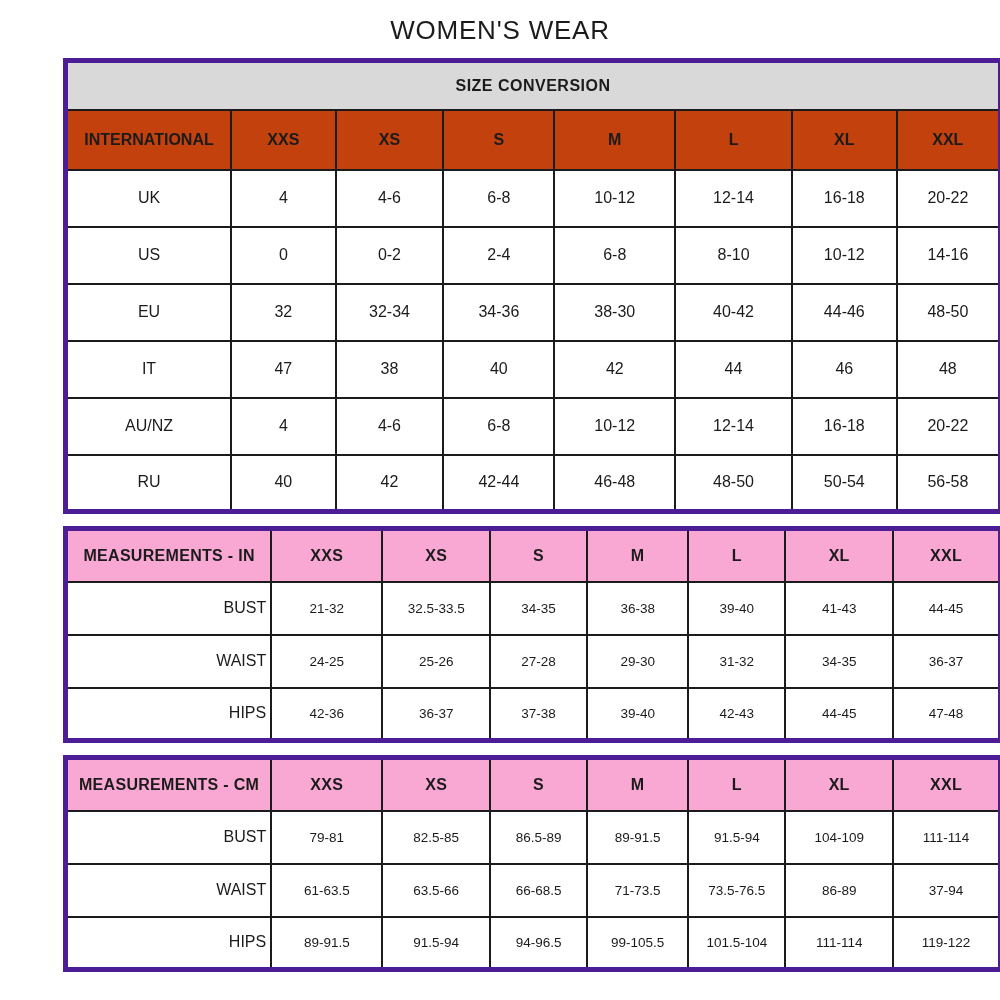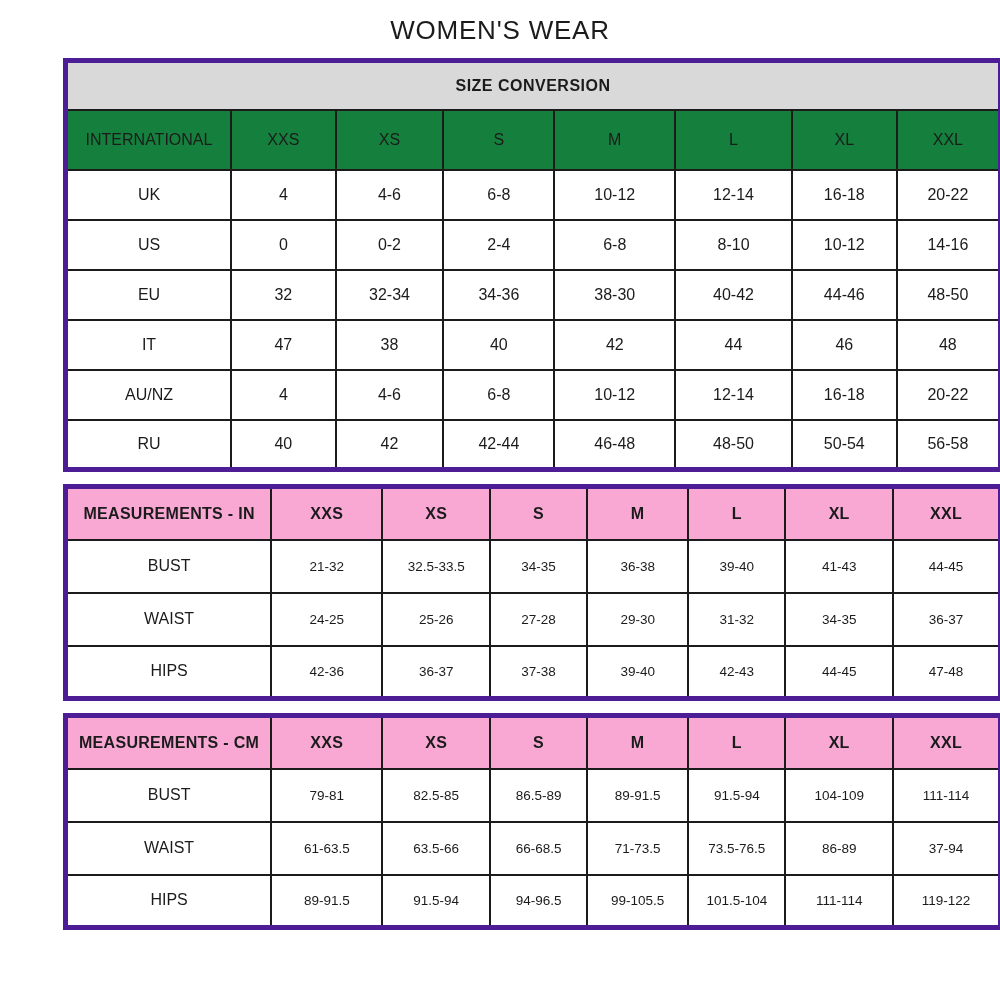--- a/index.html
+++ b/index.html
@@ -42,42 +42,43 @@
   
   .t1 .title-row { height: 49px; }
   .t1 .title-cell {
     font-size: 16px;
     font-weight: 700;
     letter-spacing: 0.5px;
   }
   .t1 .cols-row { height: 60px; }
   .t1 .cols-row th {
     font-size: 16px;
-    font-weight: 400;
-    background: #15803d;
-  }
-  .t1 tbody tr { height: 50px; }
+    font-weight: 700;
+    background: #c2410c;
+  }
+  .t1 tbody tr { height: 57px; }
   .t1 tbody th, .t1 tbody td {
     font-size: 16px;
     font-weight: 500;
   }
 
   
   .tmeas { margin-top: 12px; }
   .tmeas thead tr { height: 53px; }
   .tmeas thead th {
     font-size: 16px;
     font-weight: 700;
     letter-spacing: 0.3px;
     background: #f9a8d4;
   }
   .tmeas tbody tr { height: 53px; }
   .tmeas tbody th.row-label {
     font-size: 16px;
     font-weight: 500;
+    text-align: right;
   }
   .tmeas tbody td {
     font-size: 13.5px;
     font-weight: 500;
   }
 </style>
 </head>
 <body>
 
 <div class="page">

